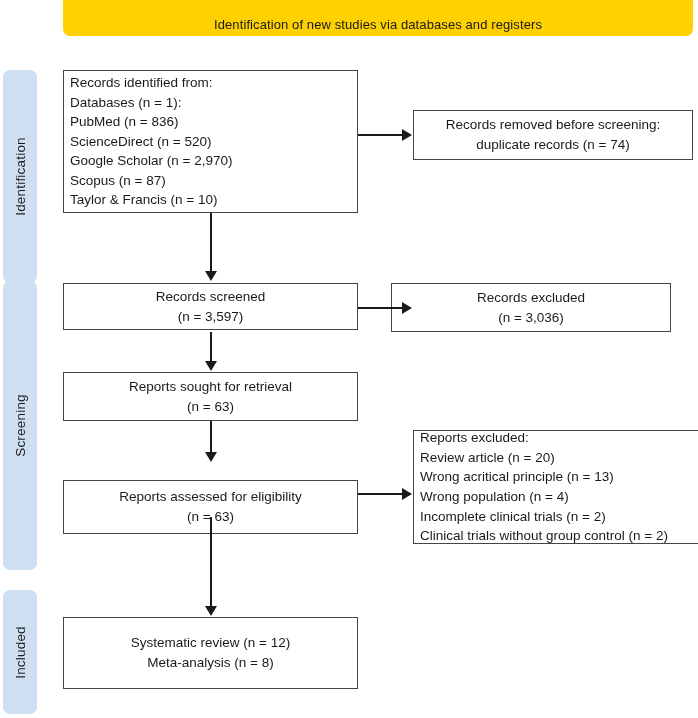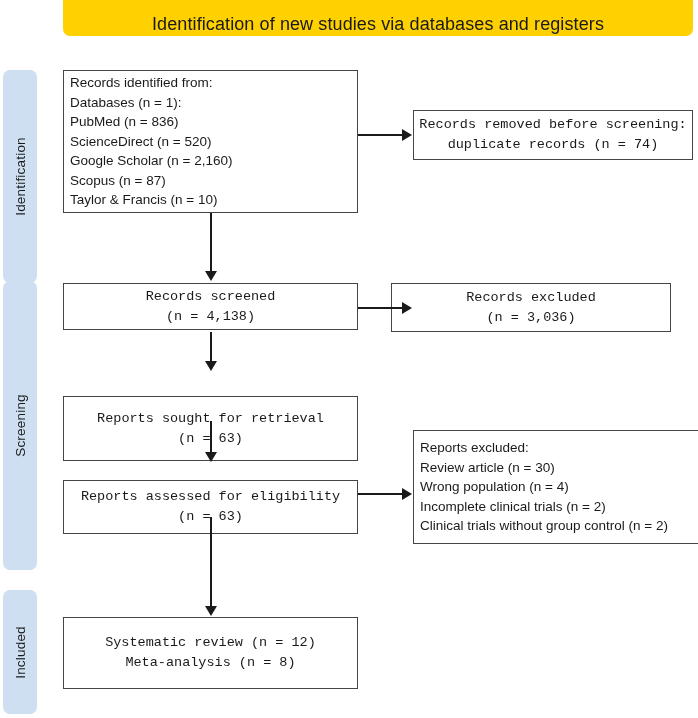--- a/index.html
+++ b/index.html
@@ -23,21 +23,21 @@
     top: 0px;
     width: 630px;
     height: 36px;
     background: #ffd100;
     border-radius: 0 0 7px 7px;
     display: flex;
     align-items: center;
     justify-content: center;
   }
   #header-banner .banner-text {
-    font-size: 18px;
+    font-size: 13px;
     color: #1a1a1a;
     letter-spacing: 0.1px;
     margin-top: 13px;
   }
 
   
   .stage-tab {
     position: absolute;
     left: 3px;
     width: 34px;
@@ -69,26 +69,26 @@
     justify-content: center;
   }
   .flow-box .line {
     font-size: 13.5px;
     line-height: 19.6px;
     color: #1a1a1a;
     white-space: nowrap;
   }
   .flow-box.left-align  { padding-left: 6px; align-items: flex-start; }
   .flow-box.center-align { align-items: center; }
-  .flow-box.center-align .line { text-align: center; font-family: Liberation Mono, monospace; }
+  .flow-box.center-align .line { text-align: center; }
 
   
   #box-records-identified { left: 63px; top: 70px;  width: 295px; height: 143px; }
   #box-records-screened   { left: 63px; top: 283px; width: 295px; height: 47px; }
-  #box-reports-sought     { left: 63px; top: 372px; width: 295px; height: 65px; margin-top: 24px; }
+  #box-reports-sought     { left: 63px; top: 372px; width: 295px; height: 49px; }
   #box-reports-assessed   { left: 63px; top: 480px; width: 295px; height: 54px; }
   #box-included-final     { left: 63px; top: 617px; width: 295px; height: 72px; }
 
   
   #box-records-removed  { left: 413px; top: 110px; width: 280px; height: 50px; }
   #box-records-excluded { left: 391px; top: 283px; width: 280px; height: 49px; }
   #box-reports-excluded { left: 413px; top: 430px; width: 324px; height: 114px; }
 
   
   .conn-v {
@@ -156,53 +156,54 @@
 </div>
 <div class="stage-tab" id="stage-included">
   <span class="stage-label">Included</span>
 </div>
 
 <div class="flow-box left-align" id="box-records-identified">
   <span class="line">Records identified from:</span>
   <span class="line">Databases (n = 1):</span>
   <span class="line">PubMed (n = 836)</span>
   <span class="line">ScienceDirect (n = 520)</span>
-  <span class="line">Google Scholar (n = 2,160)</span>
+  <span class="line">Google Scholar (n = 2,970)</span>
   <span class="line">Scopus (n = 87)</span>
   <span class="line">Taylor &amp; Francis (n = 10)</span>
 </div>
 
 <div class="flow-box center-align" id="box-records-removed">
   <span class="line">Records removed before screening:</span>
   <span class="line">duplicate records (n = 74)</span>
 </div>
 
 <div class="flow-box center-align" id="box-records-screened">
   <span class="line">Records screened</span>
-  <span class="line">(n = 4,138)</span>
+  <span class="line">(n = 3,597)</span>
 </div>
 
 <div class="flow-box center-align" id="box-records-excluded">
   <span class="line">Records excluded</span>
   <span class="line">(n = 3,036)</span>
 </div>
 
 <div class="flow-box center-align" id="box-reports-sought">
   <span class="line">Reports sought for retrieval</span>
   <span class="line">(n = 63)</span>
 </div>
 
 <div class="flow-box center-align" id="box-reports-assessed">
   <span class="line">Reports assessed for eligibility</span>
   <span class="line">(n = 63)</span>
 </div>
 
 <div class="flow-box left-align" id="box-reports-excluded">
   <span class="line">Reports excluded:</span>
-  <span class="line">Review article (n = 30)</span>
+  <span class="line">Review article (n = 20)</span>
+  <span class="line">Wrong acritical principle (n = 13)</span>
   <span class="line">Wrong population (n = 4)</span>
   <span class="line">Incomplete clinical trials (n = 2)</span>
   <span class="line">Clinical trials without group control (n = 2)</span>
 </div>
 
 <div class="flow-box center-align" id="box-included-final">
   <span class="line">Systematic review (n = 12)</span>
   <span class="line">Meta-analysis (n = 8)</span>
 </div>
 

